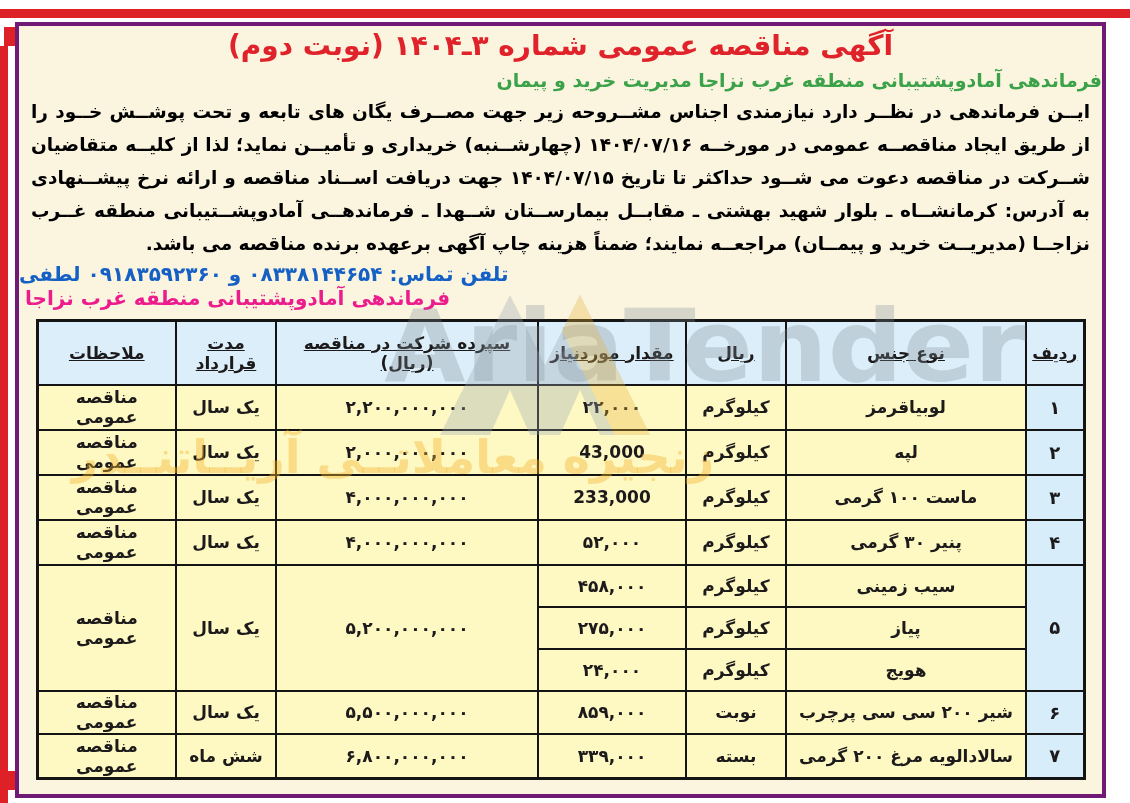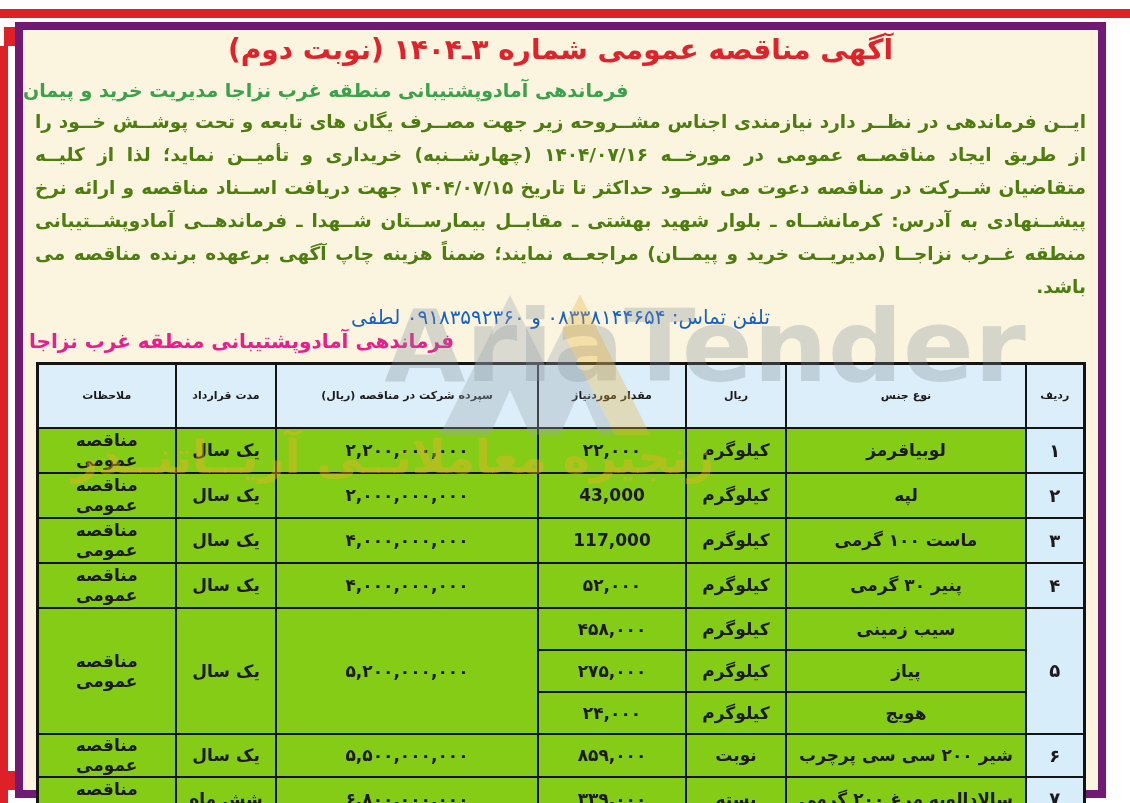--- a/index.html
+++ b/index.html
@@ -12,50 +12,50 @@
   }
   
   .bar-top    { position:absolute; left:0; right:0; top:9px; height:9px; background:#dd2127; }
   .strip-left { position:absolute; left:0; top:46px; bottom:0; width:8px; background:#dd2127; }
   .sq { position:absolute; width:19px; height:19px; background:#dd2127; }
   .sq-tl { left:4px;  top:27px; }
   .sq-tr { left:1084px; top:24px; }
   .sq-bl { left:4px;  top:771px; }
   .inner-frame {
     position:absolute; left:15px; top:22px; right:24px; bottom:5px;
-    border:8px solid #701a75;
+    border:4px solid #701a75;
     background:#fbf5e0;
     direction:rtl;
   }
   
   .title {
     margin-top:3px;
     text-align:center;
     color:#e0232a;
     font-size:28px; font-weight:bold;
     letter-spacing:-0.5px;
   }
   .subtitle {
-    margin-top:13px;
-    text-align:left;
+    margin-top:7px;
+    text-align:right;
     color:#3ca24a;
     font-size:19px; font-weight:bold;
   }
   .body-par {
     margin:4px 12px 0 12px;
     text-align:justify;
-    color:#4d7c0f;
+    color:#000000;
     font-size:18.5px; font-weight:bold;
     line-height:33px;
   }
   .phone {
     margin-top:2px;
-    text-align:center;
+    text-align:left;
     color:#1560c4;
-    font-size:20px; font-weight:normal;
+    font-size:20px; font-weight:bold;
   }
   .signature {
     margin:0 0 0 6px;
     text-align:left;
     color:#ec1c8d;
     font-size:20px; font-weight:bold;
   }
   
   table.tender {
     direction:rtl;
@@ -67,25 +67,26 @@
   }
   table.tender th, table.tender td {
     border:2px solid #141414;
     text-align:center; vertical-align:middle;
     font-weight:bold; color:#1c1a1b;
     padding:0 4px;
   }
   table.tender { border:3px solid #141414; }
   table.tender th {
     background:#dceef9;
-    font-size:11px;
+    font-size:17px;
     height:64px;
+    text-decoration:underline;
   }
   td.no-cell { background:#d8edfa; font-size:18px; }
-  td.y { background:#84cc16; font-size:17px; }
+  td.y { background:#fef9c3; font-size:17px; }
   tr.r  { height:45px; }
   tr.sub{ height:42px; }
   tr.r6 { height:43px; }
   tr.r7 { height:45px; }
   
   .wm { position:absolute; pointer-events:none; z-index:5; }
   .wm-latin {
     left:300px; top:288px; width:810px;
     font-size:100px; font-weight:bold;
     color:rgba(125,138,150,0.30);
@@ -159,21 +160,21 @@
         <td class="y">کیلوگرم</td>
         <td class="y">43,000</td>
         <td class="y">۲,۰۰۰,۰۰۰,۰۰۰</td>
         <td class="y">یک سال</td>
         <td class="y">مناقصه عمومی</td>
       </tr>
       <tr class="r">
         <td class="no-cell">۳</td>
         <td class="y">ماست ۱۰۰ گرمی</td>
         <td class="y">کیلوگرم</td>
-        <td class="y">117,000</td>
+        <td class="y">233,000</td>
         <td class="y">۴,۰۰۰,۰۰۰,۰۰۰</td>
         <td class="y">یک سال</td>
         <td class="y">مناقصه عمومی</td>
       </tr>
       <tr class="r">
         <td class="no-cell">۴</td>
         <td class="y">پنیر ۳۰ گرمی</td>
         <td class="y">کیلوگرم</td>
         <td class="y">۵۲,۰۰۰</td>
         <td class="y">۴,۰۰۰,۰۰۰,۰۰۰</td>

